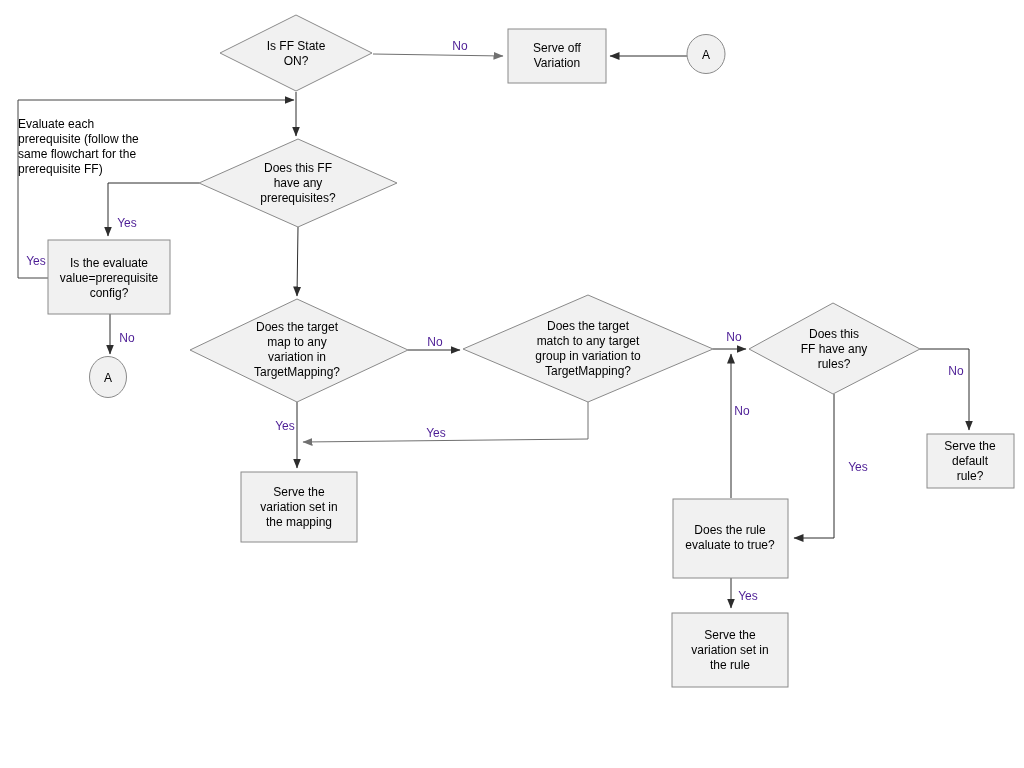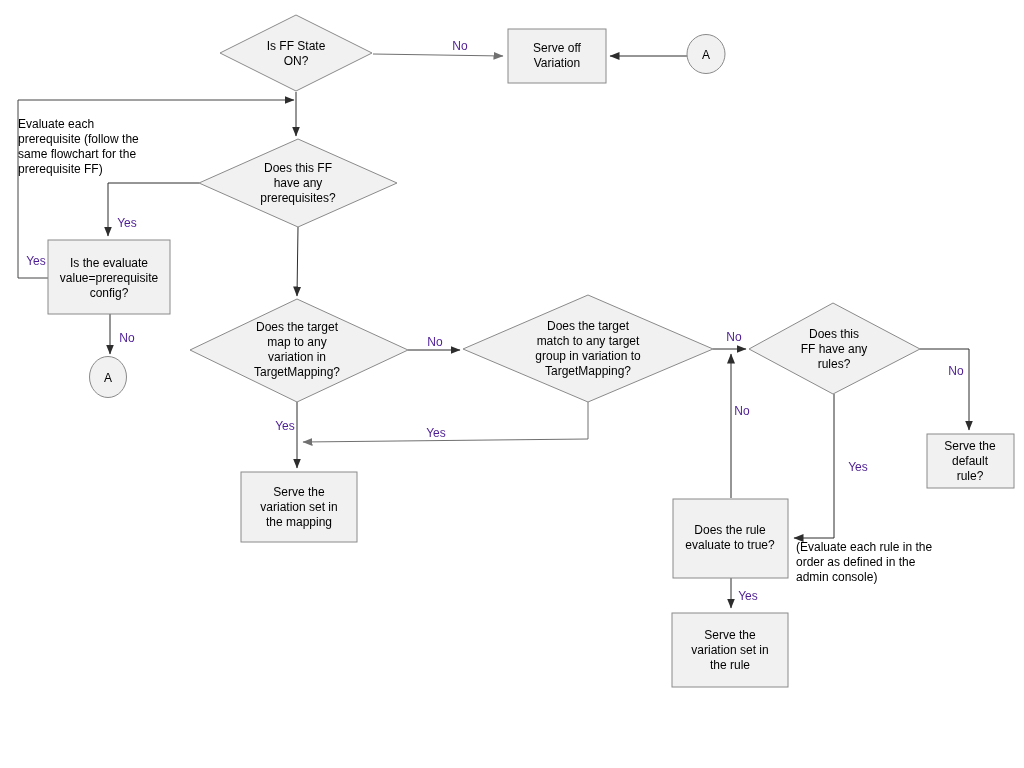--- a/index.html
+++ b/index.html
@@ -130,23 +130,20 @@
   <div class="node-label" style="left:730px; top:538px;">Does the rule
 evaluate to true?</div>
   <div class="node-label" style="left:730px; top:650px;">Serve the
 variation set in
 the rule</div>
 
   <div class="annotation" style="left:18px; top:97px; width:160px;margin-top:20px;">Evaluate each
 prerequisite (follow the
 same flowchart for the
 prerequisite FF)</div>
-  <div class="annotation" style="left:796px; top:540px; width:160px;">(Evaluate each rule in the
-order as defined in the
-admin console)</div>
 
   <div class="edge-label" style="left:460px; top:46px;">No</div>
   <div class="edge-label" style="left:36px; top:261px;">Yes</div>
   <div class="edge-label" style="left:127px; top:223px;">Yes</div>
   <div class="edge-label" style="left:127px; top:338px;">No</div>
   <div class="edge-label" style="left:435px; top:342px;">No</div>
   <div class="edge-label" style="left:285px; top:426px;">Yes</div>
   <div class="edge-label" style="left:436px; top:433px;">Yes</div>
   <div class="edge-label" style="left:734px; top:337px;">No</div>
   <div class="edge-label" style="left:742px; top:411px;">No</div>

